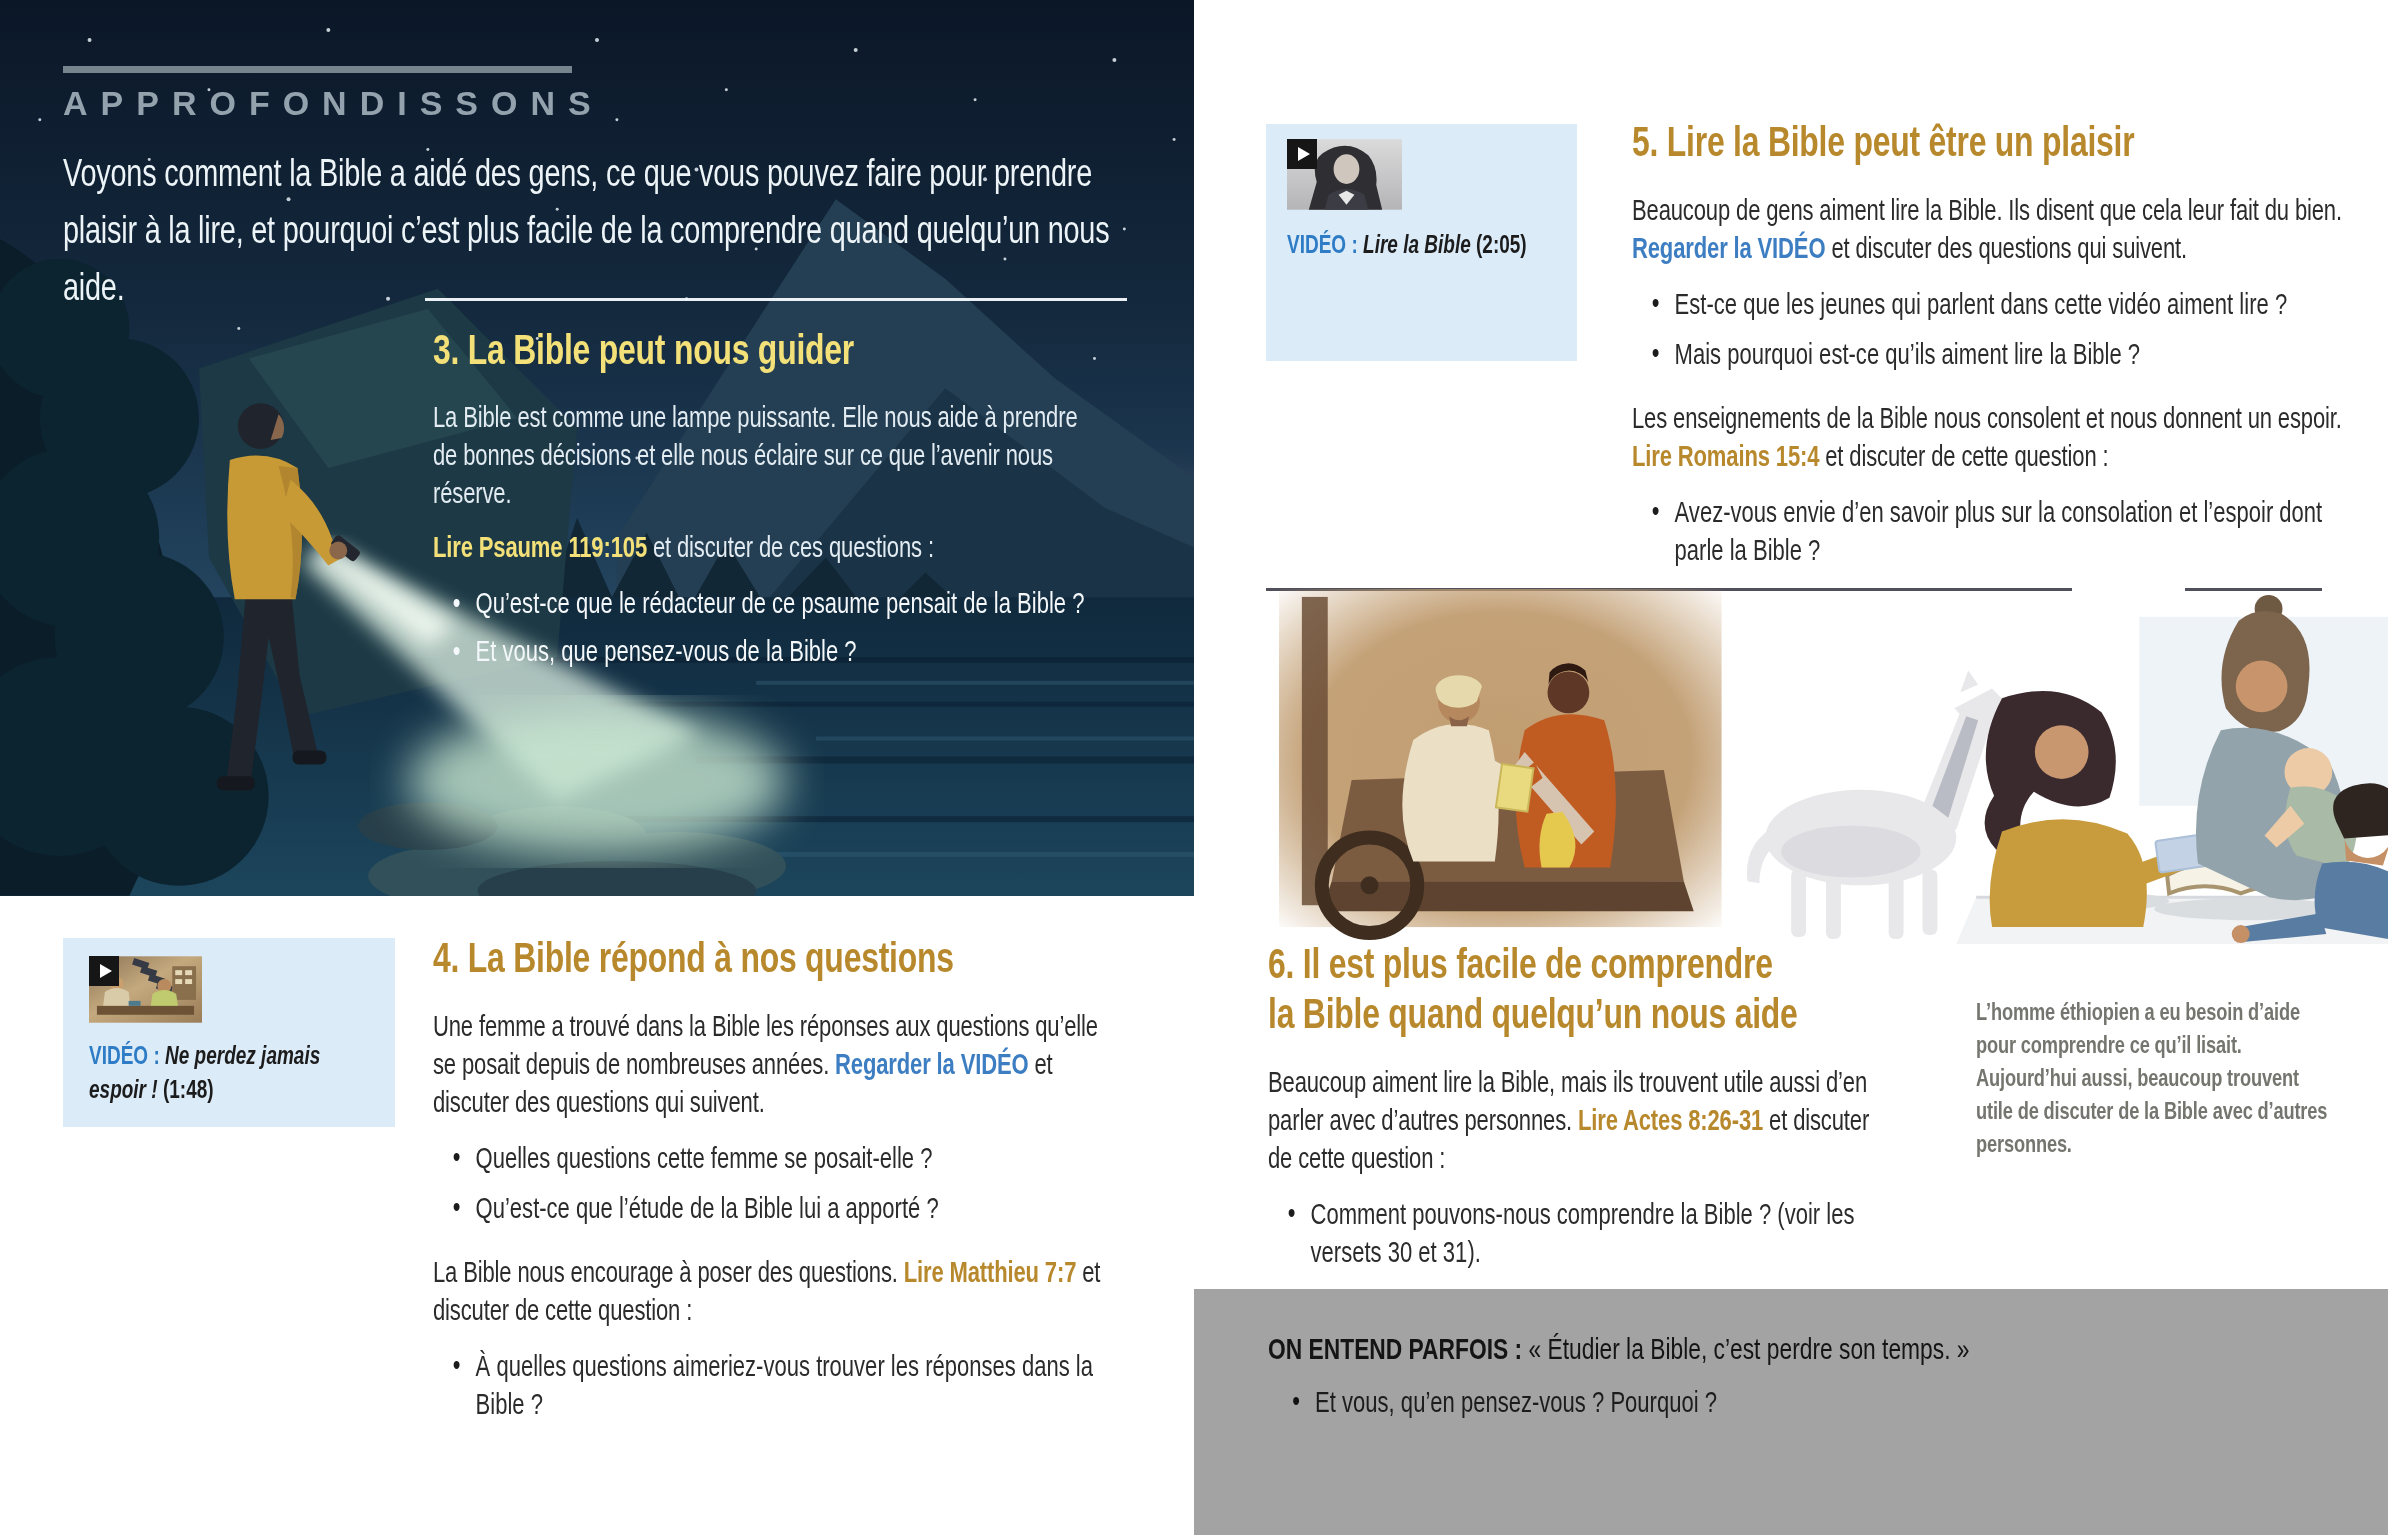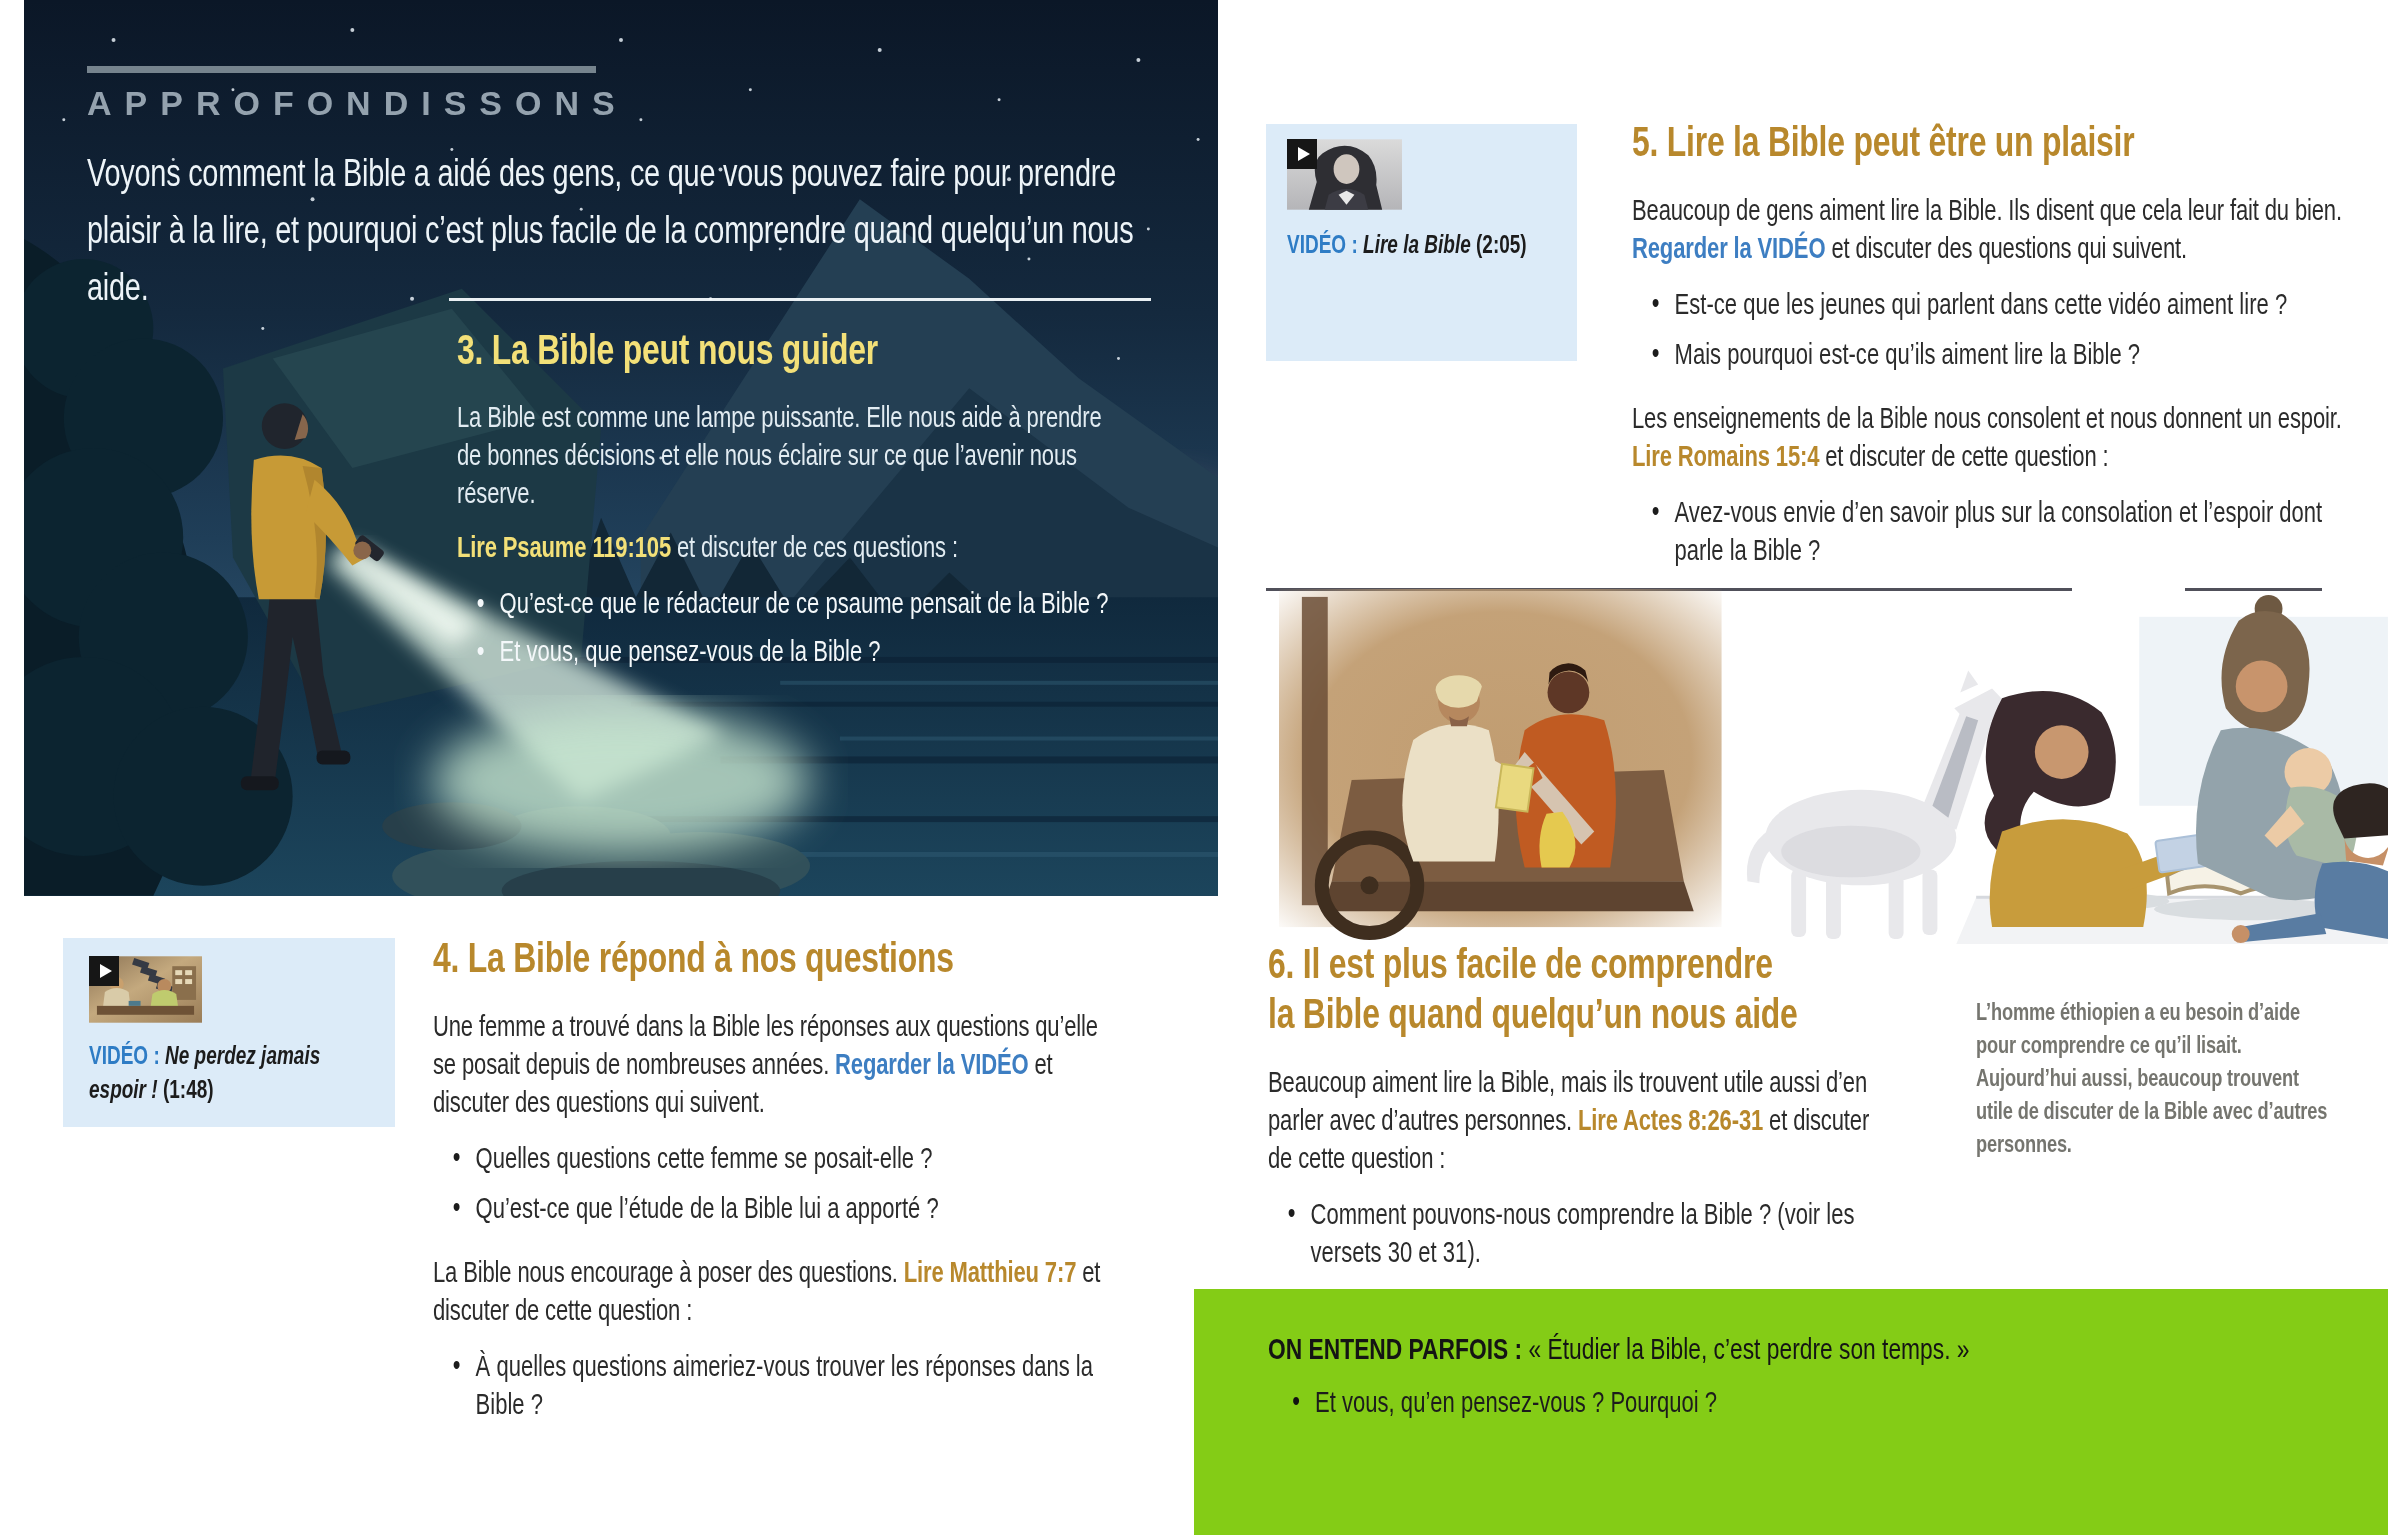--- a/index.html
+++ b/index.html
@@ -5,21 +5,21 @@
   html,body{margin:0;padding:0;background:#fff;}
   *{box-sizing:border-box;}
   body{font-family:"Liberation Sans",sans-serif;-webkit-font-smoothing:antialiased;}
   .page{position:relative;width:2388px;height:1535px;background:#fff;overflow:hidden;}
   p,h1,h2,ul{margin:0;padding:0;}
   ul{list-style:none;}
   
   .cx{transform:scaleX(.76);transform-origin:0 0;}
 
   
-  .hero{position:absolute;left:0;top:0;width:1194px;height:896px;overflow:hidden;background:#0b1727;margin-left:24px;}
+  .hero{position:absolute;left:0;top:0;width:1194px;height:896px;overflow:hidden;background:#0b1727;}
   .hero svg{position:absolute;left:0;top:0;}
   .hero-rule{position:absolute;left:63px;top:66px;width:509px;height:7px;background:#76848e;}
   .kicker{position:absolute;left:63px;top:84px;font-size:34px;font-weight:bold;letter-spacing:13px;color:#94a2ae;}
   .intro{position:absolute;left:63px;top:145px;width:1413px;font-size:38px;line-height:57px;color:#edf4f8;letter-spacing:-0.3px;}
   .divider-light{position:absolute;left:425px;top:298px;width:702px;height:3px;background:rgba(242,248,251,.96);}
   .sec-hero{position:absolute;left:433px;top:326px;width:876px;}
   .sec-hero h2{font-size:42px;line-height:48px;font-weight:bold;color:#f3e078;margin-bottom:24px;letter-spacing:-0.3px;}
   .sec-hero p{font-size:29px;line-height:38px;color:#e2ecf2;letter-spacing:-0.2px;}
   .sec-hero .scripture{margin-top:16px;}
   .ref-yellow{color:#f3e078;font-weight:bold;}
@@ -49,21 +49,21 @@
   .vcap em{font-style:italic;}
 
   
   .divider-dark{position:absolute;top:588px;height:3px;background:#50505a;}
   .illustration{position:absolute;left:1264px;top:581px;width:1124px;height:363px;}
 
   
   .caption{position:absolute;left:1976px;top:995px;width:468px;font-size:24px;line-height:33px;font-weight:600;color:#75756f;letter-spacing:-0.2px;}
 
   
-  .heard{position:absolute;left:1194px;top:1289px;width:1194px;height:247px;background:#84cc16;padding-left:31px;}
+  .heard{position:absolute;left:1194px;top:1289px;width:1194px;height:247px;background:#a3a3a3;padding-left:31px;}
   .heard-inner{position:absolute;left:74px;top:40px;width:1423px;}
   .heard-title{font-size:30px;line-height:40px;color:#141414;}
   .heard-title strong{font-weight:bold;}
   .heard ul{margin-top:14px;}
   .heard li{position:relative;padding-left:62px;font-size:29px;line-height:38px;color:#1c1c1c;}
   .heard li::before{content:"\2022";position:absolute;left:32px;top:-1px;color:#111;}
 </style>
 </head>
 <body>
 

